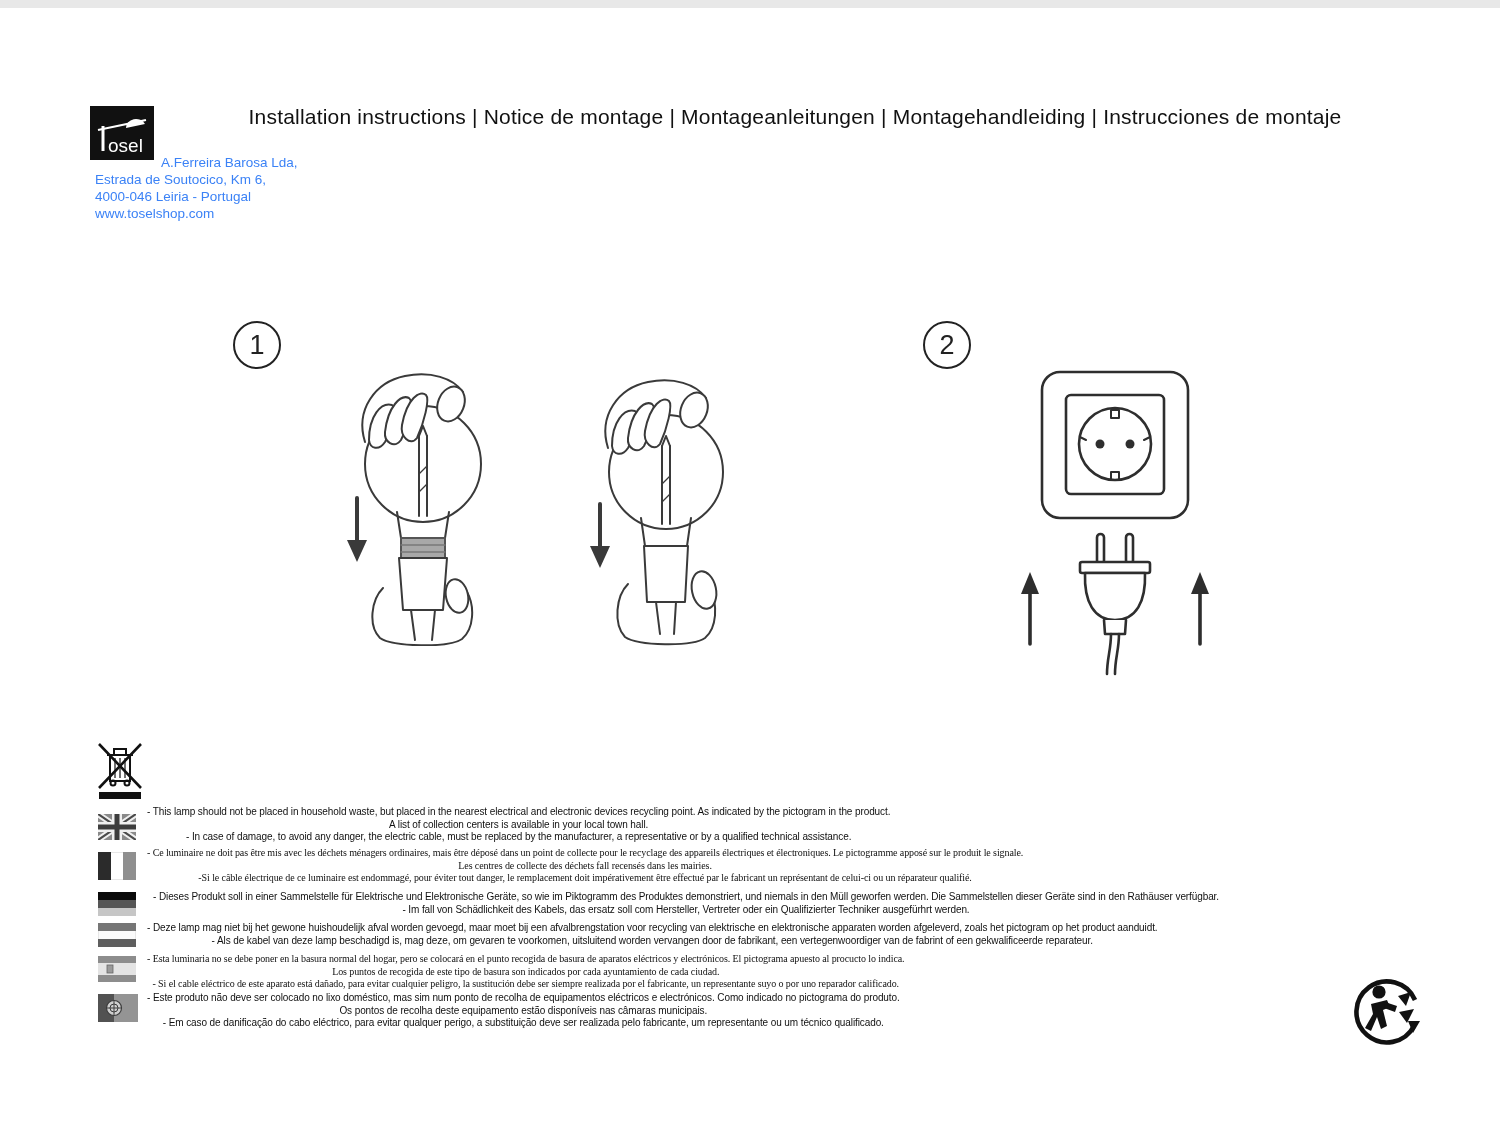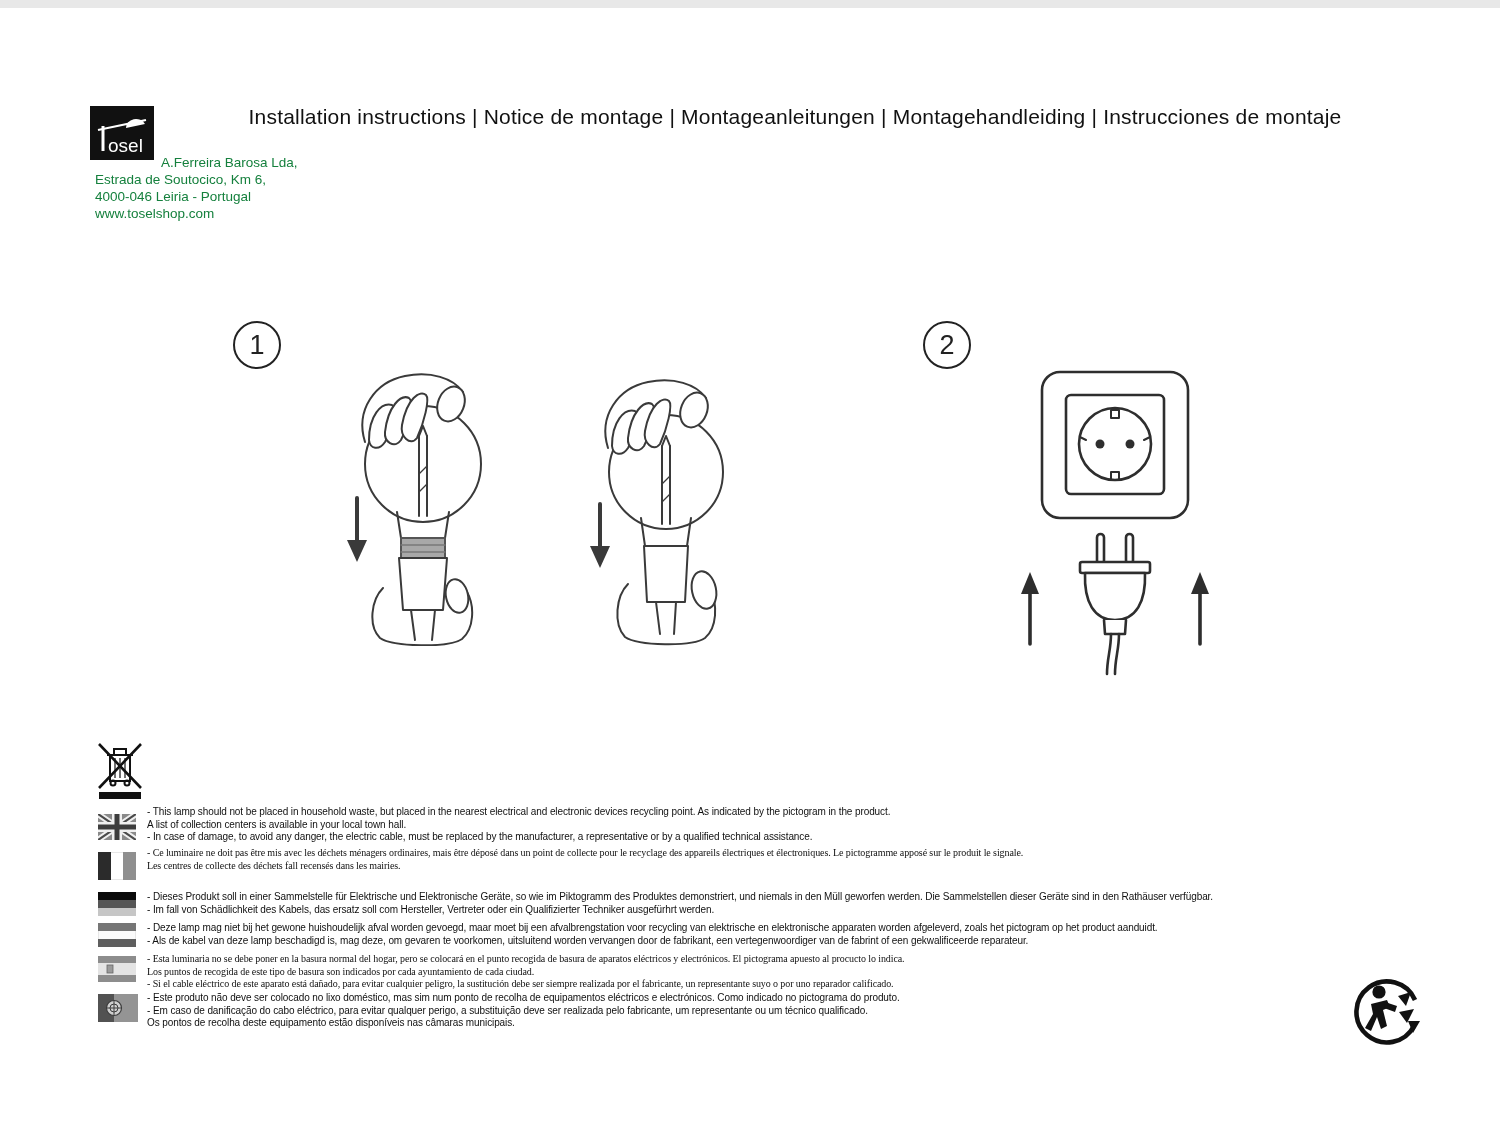--- a/index.html
+++ b/index.html
@@ -1,26 +1,26 @@
 <!DOCTYPE html>
 <html><head>
 <meta charset="utf-8">
 <style>
   html,body{margin:0;padding:0;background:#e8e8e8;}
   .page{
     position:relative;width:1500px;height:1125px;background:#ffffff;
     font-family:"Liberation Sans", sans-serif;color:#111;overflow:hidden;
     margin:8px auto;
   }
-  .abs{position:absolute;}
+  .abs{position:absolute;text-align:center;}
   .title{
     left:190px;top:97px;width:1210px;text-align:center;
     font-size:21px;color:#111;letter-spacing:0.2px;
   }
-  .addr{font-size:13.5px;color:#15803d;line-height:17px;white-space:nowrap;}
+  .addr{font-size:13.5px;color:#3b82f6;line-height:17px;white-space:nowrap;}
   .step-circle{
     width:44px;height:44px;border:2.2px solid #222;border-radius:50%;
     display:flex;align-items:center;justify-content:center;
     font-size:27px;color:#222;background:#fff;
   }
   .lang-text{white-space:nowrap;}
   .lang-line{
     font-size:10px;line-height:12.6px;color:#101010;letter-spacing:-0.1px;
     white-space:nowrap;
   }
@@ -164,30 +164,31 @@
   <div class="abs" style="left:98px;top:844px;">
     <svg width="38" height="28" viewBox="0 0 38 28">
       <rect width="38" height="28" fill="#fff" stroke="#cfcfcf" stroke-width="1"></rect>
       <rect x="0" y="0" width="13" height="28" fill="#2b2b2b"></rect>
       <rect x="25" y="0" width="13" height="28" fill="#8f8f8f"></rect>
     </svg>
   </div>
   <div class="abs lang-text" style="left:147px;top:839px;font-family:Liberation Serif, serif;">
     <div class="lang-line">- Ce luminaire ne doit pas être mis avec les déchets ménagers ordinaires, mais être déposé dans un point de collecte pour le recyclage des appareils électriques et électroniques. Le pictogramme apposé sur le produit le signale.</div>
     <div class="lang-line">Les centres de collecte des déchets fall recensés dans les mairies.</div>
+    <div class="lang-line">-Si le câble électrique de ce luminaire est endommagé, pour éviter tout danger, le remplacement doit impérativement être effectué par le fabricant un représentant de celui-ci ou un réparateur qualifié.</div>
   </div>
 
   <div class="abs" style="left:98px;top:884px;">
     <svg width="38" height="24" viewBox="0 0 38 24">
       <rect x="0" y="0" width="38" height="8" fill="#0a0a0a"></rect>
       <rect x="0" y="8" width="38" height="8" fill="#555555"></rect>
       <rect x="0" y="16" width="38" height="8" fill="#c6c6c6"></rect>
     </svg>
   </div>
-  <div class="abs lang-text" style="left:147px;top:883px;">
+  <div class="abs lang-text" style="left:153px;top:883px;">
     <div class="lang-line">- Dieses Produkt soll in einer Sammelstelle für Elektrische und Elektronische Geräte, so wie im Piktogramm des Produktes demonstriert, und niemals in den Müll geworfen werden. Die Sammelstellen dieser Geräte sind in den Rathäuser verfügbar.</div>
     <div class="lang-line">- Im fall von Schädlichkeit des Kabels, das ersatz soll com Hersteller, Vertreter oder ein Qualifizierter Techniker ausgefürhrt werden.</div>
   </div>
 
   <div class="abs" style="left:98px;top:915px;">
     <svg width="38" height="24" viewBox="0 0 38 24">
       <rect width="38" height="24" fill="#fafafa" stroke="#d5d5d5" stroke-width="1"></rect>
       <rect x="0" y="0" width="38" height="8" fill="#767676"></rect>
       <rect x="0" y="16" width="38" height="8" fill="#5e5e5e"></rect>
     </svg>
@@ -215,22 +216,22 @@
     <svg width="40" height="28" viewBox="0 0 40 28">
       <rect width="40" height="28" fill="#949494"></rect>
       <rect x="0" y="0" width="16" height="28" fill="#525252"></rect>
       <circle cx="16" cy="14" r="7.5" fill="#cfcfcf" stroke="#3d3d3d" stroke-width="1.2"></circle>
       <circle cx="16" cy="14" r="4" fill="none" stroke="#3d3d3d" stroke-width="1"></circle>
       <path d="M16,6.5 v15 M8.5,14 h15" stroke="#3d3d3d" stroke-width="1"></path>
     </svg>
   </div>
   <div class="abs lang-text" style="left:147px;top:984px;">
     <div class="lang-line">- Este produto não deve ser colocado no lixo doméstico, mas sim num ponto de recolha de equipamentos eléctricos e electrónicos. Como indicado no pictograma do produto.</div>
+    <div class="lang-line">Os pontos de recolha deste equipamento estão disponíveis nas câmaras municipais.</div>
     <div class="lang-line">- Em caso de danificação do cabo eléctrico, para evitar qualquer perigo, a substituição deve ser realizada pelo fabricante, um representante ou um técnico qualificado.</div>
-    <div class="lang-line">Os pontos de recolha deste equipamento estão disponíveis nas câmaras municipais.</div>
   </div>
 
   <div class="abs" style="left:1352px;top:968px;">
     <svg width="72" height="72" viewBox="0 0 72 72">
       <g fill="#111">
         <path d="M63,24 A30.5,30.5 0 1 0 62,50" stroke="#111" stroke-width="4.6" fill="none"></path>
         <polygon points="56,45 68,45 61,57"></polygon>
         <circle cx="27" cy="16" r="6.6"></circle>
         <path d="M19,28 L35,24 L38,31 L31,34 L35,50 L29,53 L25,41 L19,55 L13,52 L21,38 Z"></path>
         <path d="M33,26 L45,30 L43,36 L32,32 Z"></path>

